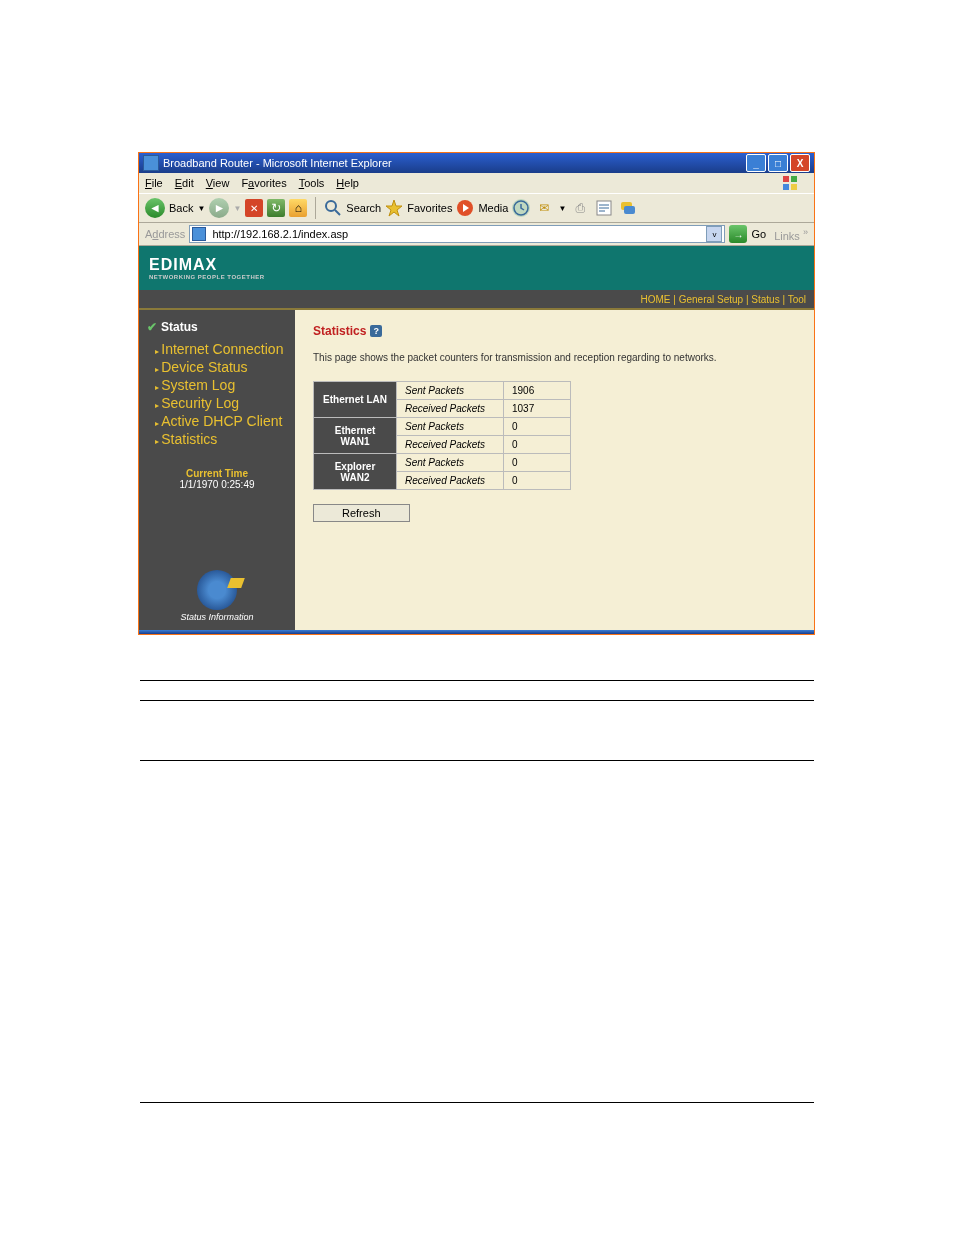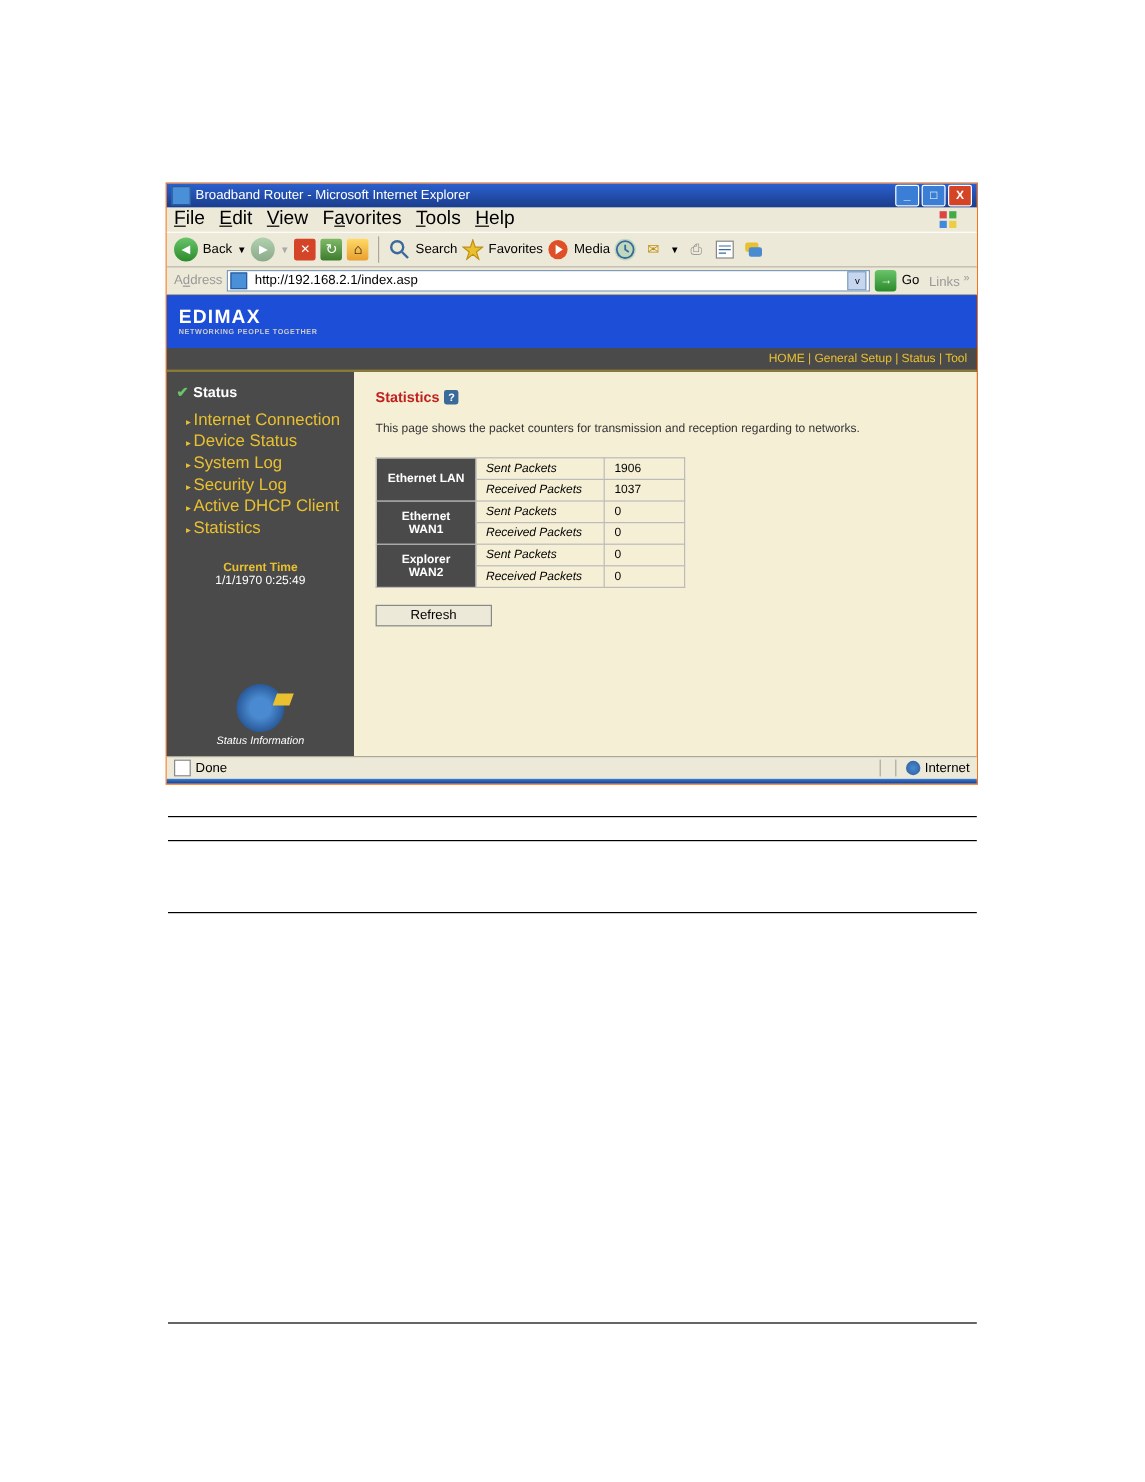--- a/index.html
+++ b/index.html
@@ -6,21 +6,21 @@
 .page{width:954px;height:1235px;position:relative}
 .shot{position:absolute;left:138px;top:152px;width:675px;border:1px solid #f97316}
 .titlebar{background:linear-gradient(#2b5fd0,#1a3d8a);height:20px;display:flex;align-items:center;padding:0 4px;color:#fff;font-size:11px}
 .ie-icon{width:14px;height:14px;background:#4a90d9;border:1px solid #2a5a9a;margin-right:4px;display:inline-block}
 .ttext{flex:1}
 .winbtns{display:flex;gap:2px}
 .winbtn{width:18px;height:16px;display:flex;align-items:center;justify-content:center;font-size:10px;font-weight:bold;border:1px solid #fff;border-radius:2px}
 .wb-min{background:#3a7fd5;color:#fff}
 .wb-max{background:#3a7fd5;color:#fff}
 .wb-cls{background:#d44528;color:#fff}
-.menubar{background:#ece9d8;height:20px;display:flex;align-items:center;padding:0 6px;font-size:16px;color:#000;position:relative}
+.menubar{background:#ece9d8;height:20px;display:flex;align-items:center;padding:0 6px;font-size:11px;color:#000;position:relative}
 .menubar span{margin-right:12px;cursor:default}
 .menubar span u{text-decoration:underline}
 .winflag{position:absolute;right:4px;top:2px;width:16px;height:16px}
 .winflag svg{width:16px;height:16px}
 .toolbar{background:#ece9d8;height:28px;display:flex;align-items:center;padding:0 6px;border-top:1px solid #fff;border-bottom:1px solid #aca899;gap:4px}
 .tbtn{display:flex;align-items:center;gap:4px;font-size:11px;color:#000}
 .tbicon{width:20px;height:20px;border-radius:50%;display:flex;align-items:center;justify-content:center;font-size:12px}
 .tbback{background:linear-gradient(#6ac46a,#2a8a2a);color:#fff}
 .tbfwd{background:linear-gradient(#b0d0b0,#8aaa8a);color:#fff}
 .tbstop{width:18px;height:18px;background:#d44528;color:#fff;font-size:10px;border-radius:2px}
@@ -33,21 +33,21 @@
 .tbhist{width:18px;height:18px;background:#c0d8c0;border-radius:50%}
 .addrbar{background:#ece9d8;height:22px;display:flex;align-items:center;padding:0 6px;border-bottom:1px solid #aca899;gap:4px;font-size:11px}
 .addrlabel{color:#999}
 .addrbox{flex:1;background:#fff;border:1px solid #7f9db9;height:16px;display:flex;align-items:center;padding:0 2px;gap:2px}
 .addrbox .ie-icon{width:12px;height:12px}
 .addrtext{flex:1}
 .addrdrop{width:14px;height:14px;background:#c7d6ef;border:1px solid #7f9db9;display:flex;align-items:center;justify-content:center;font-size:8px}
 .gobtn{width:18px;height:18px;background:linear-gradient(#6ac46a,#2a8a2a);border-radius:3px;color:#fff;display:flex;align-items:center;justify-content:center;font-size:10px}
 .links{color:#999;margin-left:4px}
 .routerpage{background:#4a4a4a;display:flex;flex-direction:column}
-.routerhead{height:44px;background:#1d4ed8;display:flex;align-items:center;padding-left:10px}
+.routerhead{height:44px;background:#0f766e;display:flex;align-items:center;padding-left:10px}
 .logo{color:#fff;font-weight:bold;font-size:16px;letter-spacing:1px}
 .logo small{display:block;font-size:6px;letter-spacing:0.5px;color:#ccc}
 .routernav{height:18px;background:#4a4a4a;display:flex;justify-content:flex-end;align-items:center;padding-right:8px;border-bottom:2px solid #8a7a3a}
 .routernav span{color:#e9c030;font-size:10px}
 .routerbody{display:flex;min-height:320px}
 .sidebar{width:140px;background:#4a4a4a;padding:10px 8px;color:#fff;position:relative}
 .sbhead{display:flex;align-items:center;gap:4px;font-weight:bold;font-size:12px;margin-bottom:6px}
 .sbhead .check{color:#6ac46a;font-size:12px}
 .sblist{list-style:none;padding:0;margin:0 0 20px 8px}
 .sblist li{font-size:14px;color:#e9c030;padding:1px 0}
@@ -250,32 +250,20 @@
             <td class="metric">Received Packets</td>
             <td class="val">0</td>
           </tr>
         </tbody>
             </table>
         <button class="refresh">Refresh</button>
       </div>
     </div>
   </div>
 
-  <div class="statusbar">
-    <div class="left">
-      <span class="docicon"></span>
-      <span>Done</span>
-    </div>
-    <div class="right">
-      <span class="sep"></span>
-      <span class="sep"></span>
-      <span class="globeicon"></span>
-      <span>Internet</span>
-    </div>
-  </div>
   <div class="taskbar"></div>
 </div>
 
 <div class="docsec" style="top:680px">
       <hr class="docline">
     </div>
 <div class="docsec" style="top:700px">
       <hr class="docline">
     </div>
 <div class="docsec" style="top:760px">

